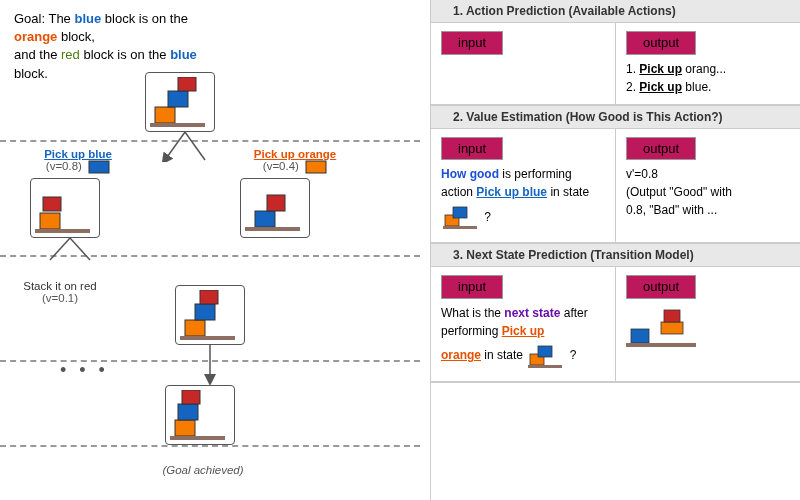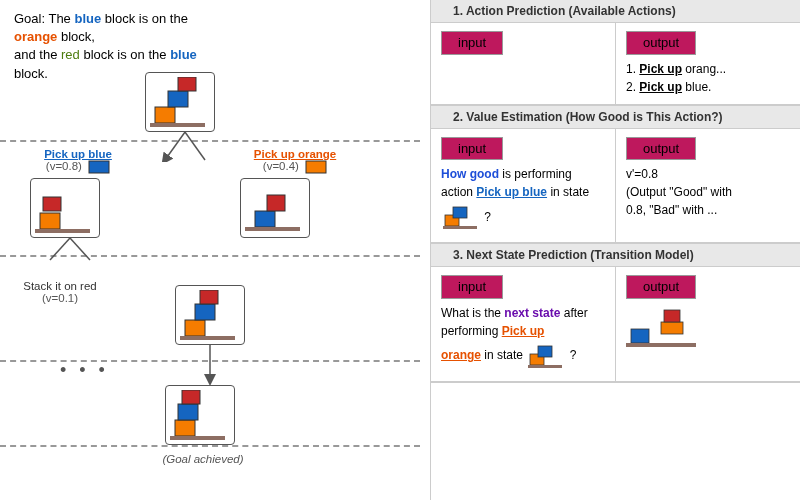--- a/index.html
+++ b/index.html
@@ -262,21 +262,21 @@
 
   <div class="block-stack" style="left: 165px; top: 355px; width: 70px; height: 60px;">
     <svg width="60" height="50">
       <rect x="5" y="30" width="20" height="16" fill="#f57c00" stroke="#333" stroke-width="1"></rect>
       <rect x="8" y="14" width="20" height="16" fill="#1565c0" stroke="#333" stroke-width="1"></rect>
       <rect x="12" y="0" width="18" height="14" fill="#c62828" stroke="#333" stroke-width="1"></rect>
       <rect x="0" y="46" width="55" height="4" fill="#8d6e63"></rect>
     </svg>
   </div>
 
-  <div id="goal-achieved" style="left: 148px; top: 423px; width: 110px; font-style: italic;">
+  <div id="goal-achieved" style="left: 148px; top: 434px; width: 110px; font-style: italic;">
     (Goal achieved)
   </div>
 
 </div>
 
 <div id="right-panel">
 
   <div class="section">
     <div class="section-header">1. Action Prediction (Available Actions)</div>
     <div class="io-row">

